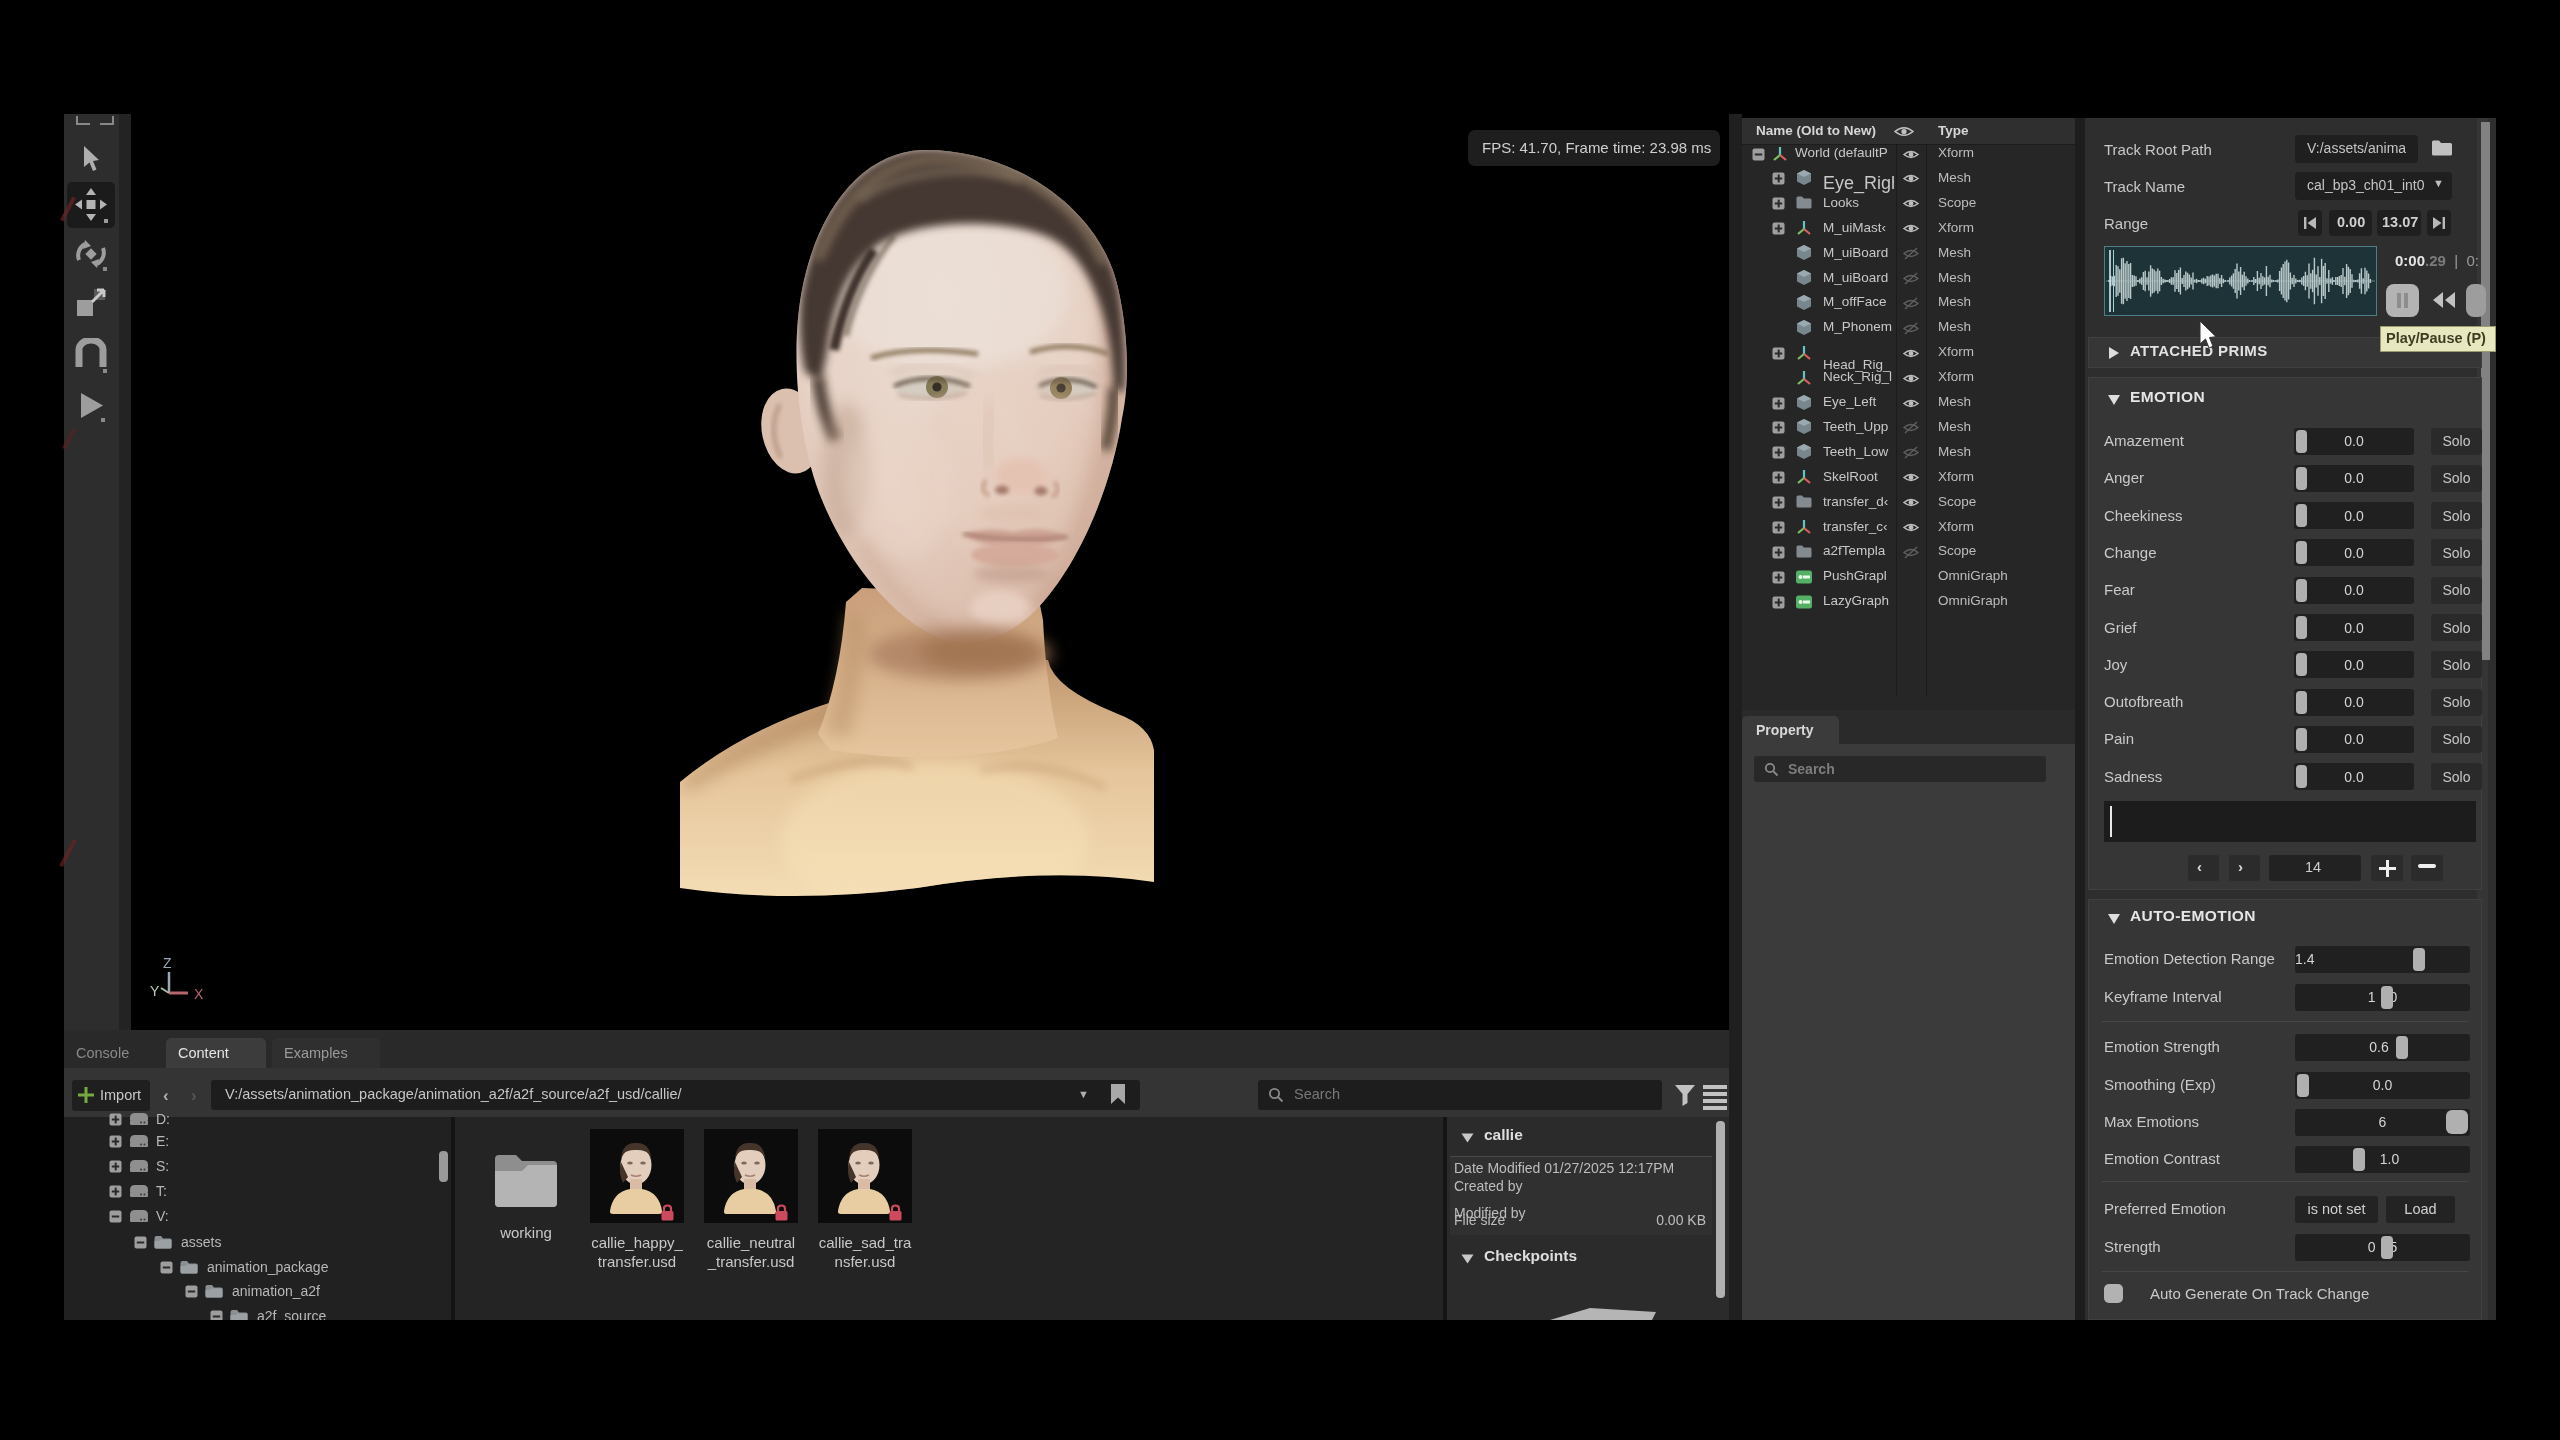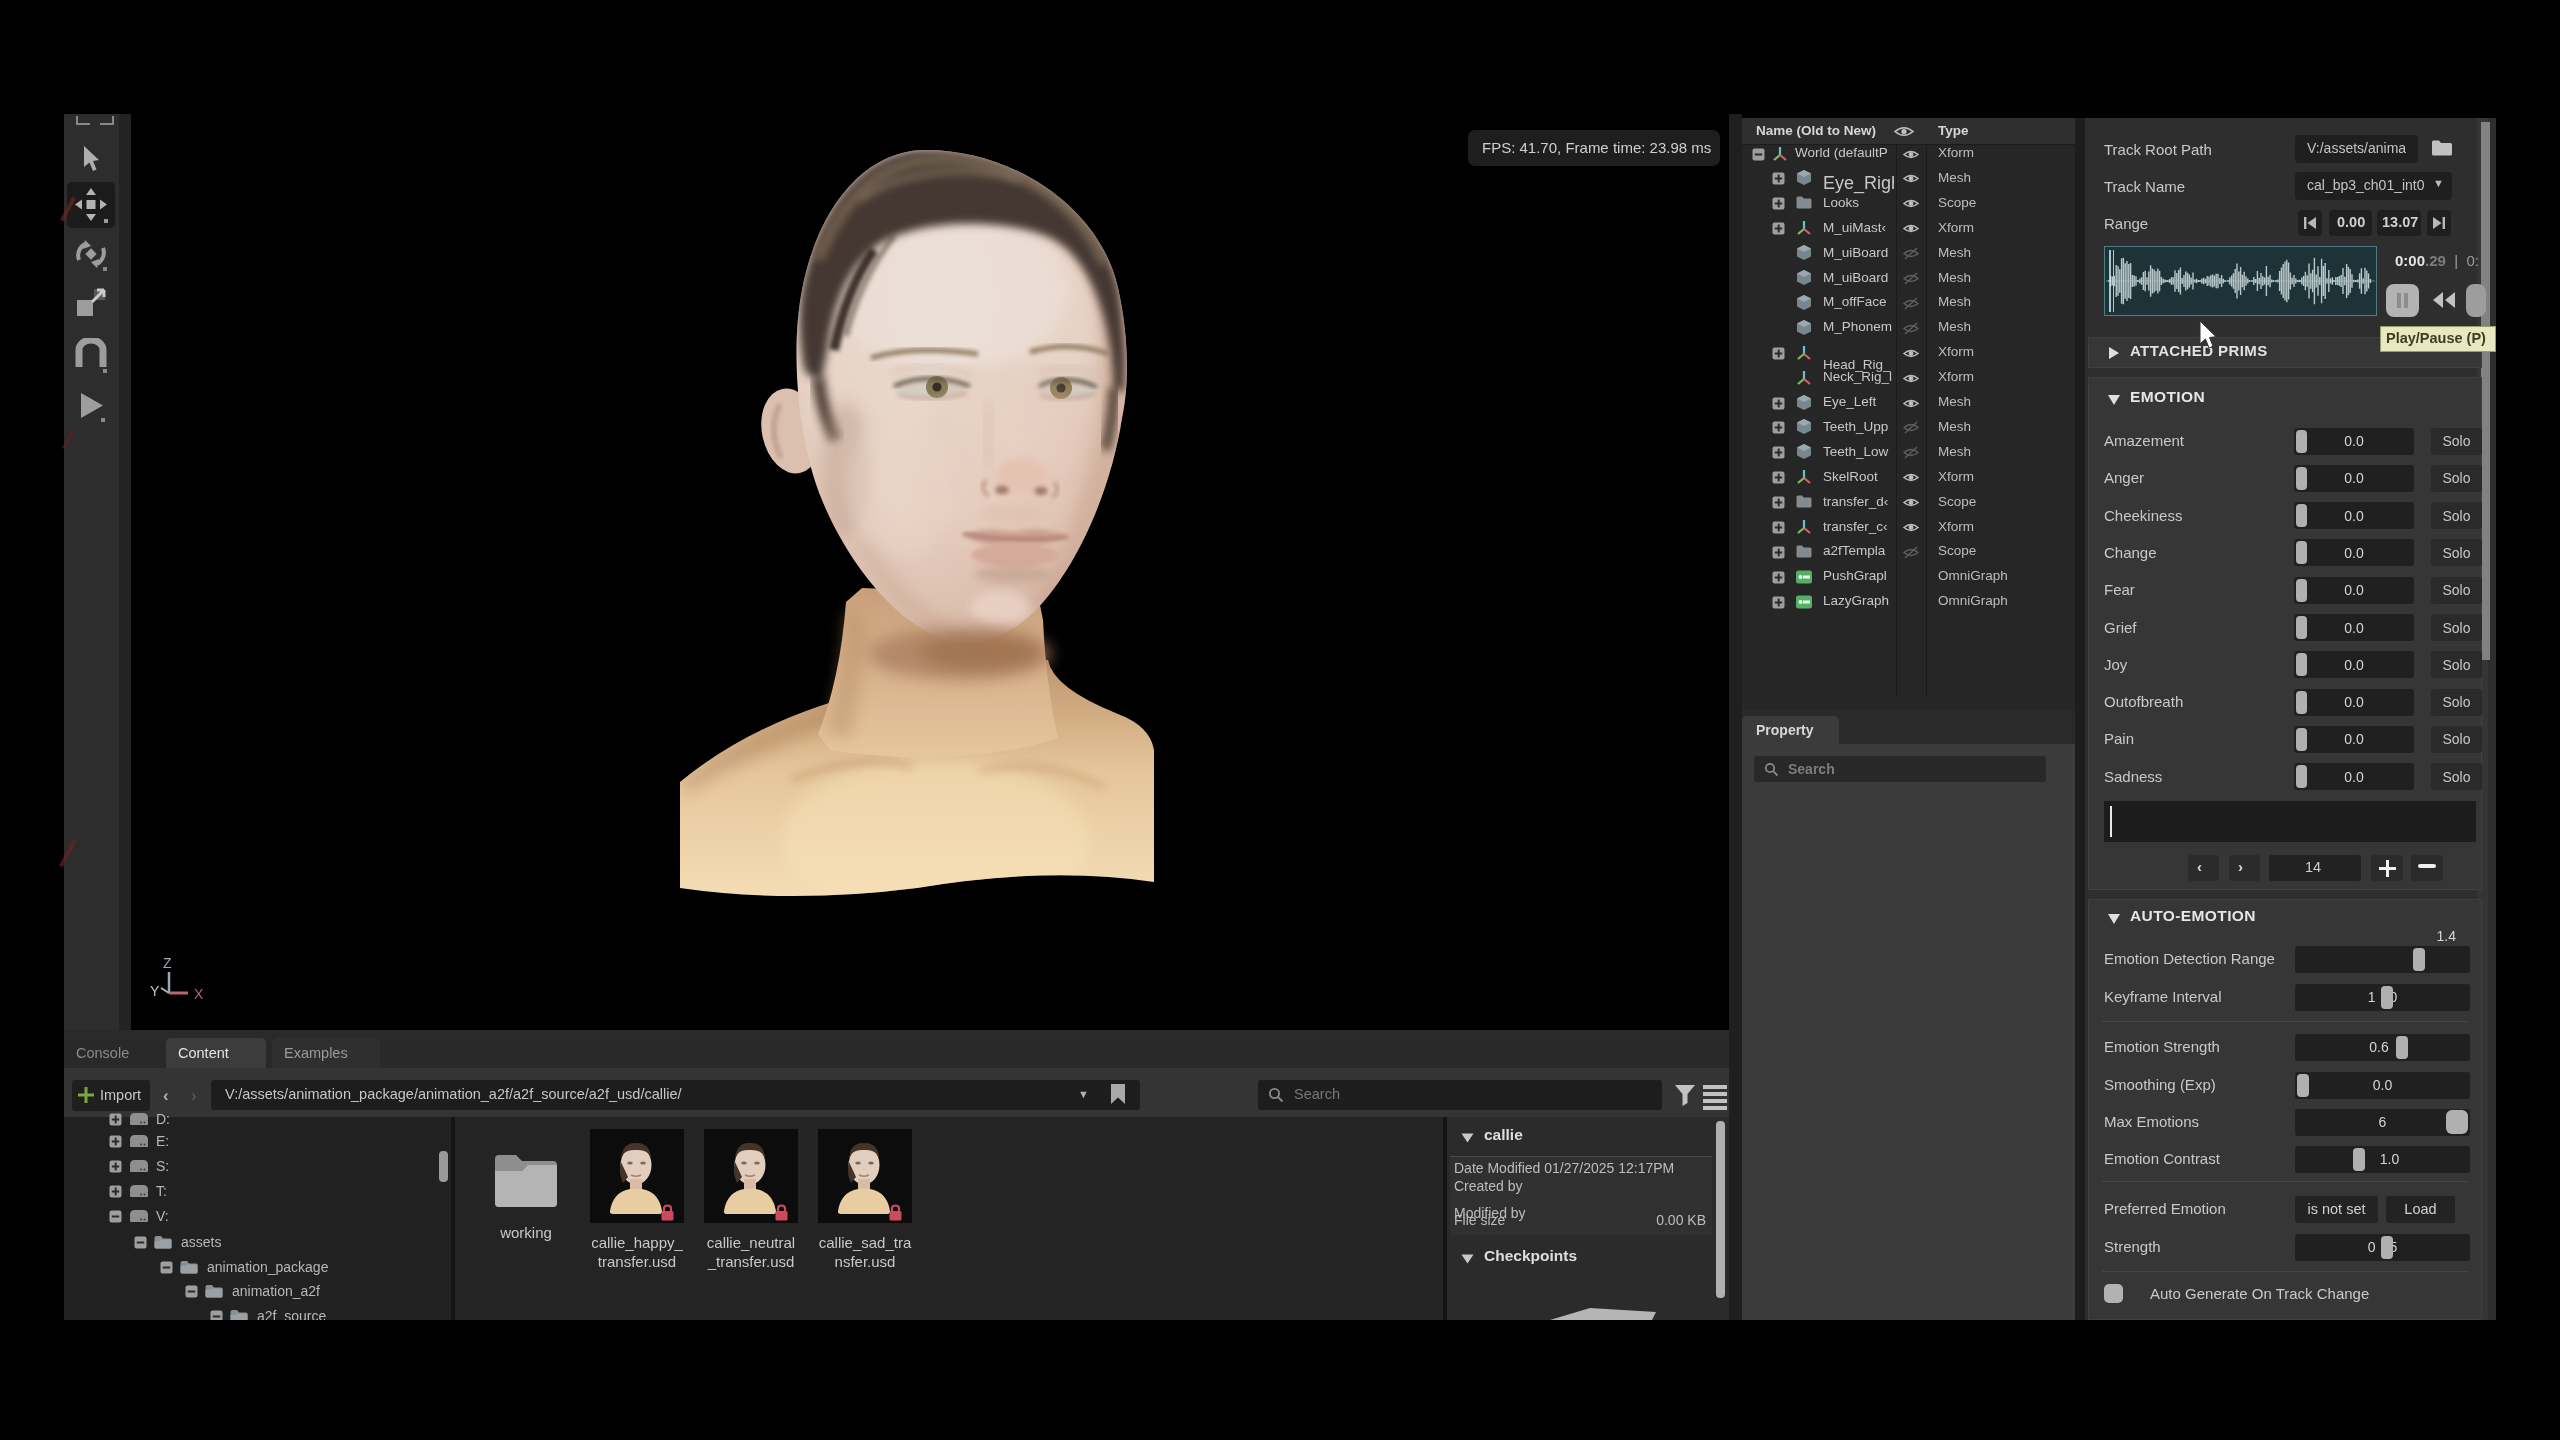--- a/index.html
+++ b/index.html
@@ -637,21 +637,21 @@
   <div class="abs" style="left:333px;top:746px;width:18px;height:4px;background:#efefef;border-radius:2px;"></div>
 
   <div class="abs" style="left:3px;top:781px;width:394px;height:421px;background:#363636;border:1px solid #404040;box-sizing:border-box;"></div>
   <svg class="abs" style="left:22px;top:795px" width="14" height="12" viewBox="0 0 14 12">
       <path d="M1 1 L13 1 L7 11 Z" fill="#dedede"></path>
     </svg>
   <div class="abs" style="left:45px;top:789px;font-size:15.5px;font-weight:bold;color:#e6e6e6;letter-spacing:0.4px;">AUTO-EMOTION</div>
   <div id="autorows">
       <div class="abs" style="left: 19px; top: 832px; font-size: 15px; color: rgb(201, 201, 201);">Emotion Detection Range</div>
       <div class="abs" style="left: 210px; top: 827.5px; width: 175px; height: 27px; background: rgb(32, 32, 32); border-radius: 3px;"></div>
-      <div class="abs" style="left: 210px; top: 810px; width: 175px; text-align: right; font-size: 14px; color: rgb(213, 213, 213);">1.4  </div>
+      <div class="abs" style="left: 210px; top: 833px; width: 175px; text-align: left; font-size: 14px; color: rgb(213, 213, 213);">1.4  </div>
       <div class="abs" style="left: 328.07px; top: 829.5px; width: 12px; height: 23px; background: rgb(176, 176, 176); border-radius: 4px;"></div>
       <div class="abs" style="left: 19px; top: 870px; font-size: 15px; color: rgb(201, 201, 201);">Keyframe Interval</div>
       <div class="abs" style="left: 210px; top: 865.5px; width: 175px; height: 27px; background: rgb(32, 32, 32); border-radius: 3px;"></div>
       <div class="abs" style="left: 210px; top: 871px; width: 175px; text-align: center; font-size: 14px; color: rgb(213, 213, 213);">1 0</div>
       <div class="abs" style="left: 296.27px; top: 867.5px; width: 12px; height: 23px; background: rgb(176, 176, 176); border-radius: 4px;"></div>
       <div class="abs" style="left: 17px; top: 903px; width: 366px; height: 1px; background: rgb(70, 70, 70);"></div>
       <div class="abs" style="left: 19px; top: 920px; font-size: 15px; color: rgb(201, 201, 201);">Emotion Strength</div>
       <div class="abs" style="left: 210px; top: 915.5px; width: 175px; height: 27px; background: rgb(32, 32, 32); border-radius: 3px;"></div>
       <div class="abs" style="left: 210px; top: 921px; width: 175px; text-align: center; font-size: 14px; color: rgb(213, 213, 213);">0.6 </div>
       <div class="abs" style="left: 310.58px; top: 917.5px; width: 12px; height: 23px; background: rgb(176, 176, 176); border-radius: 4px;"></div>

